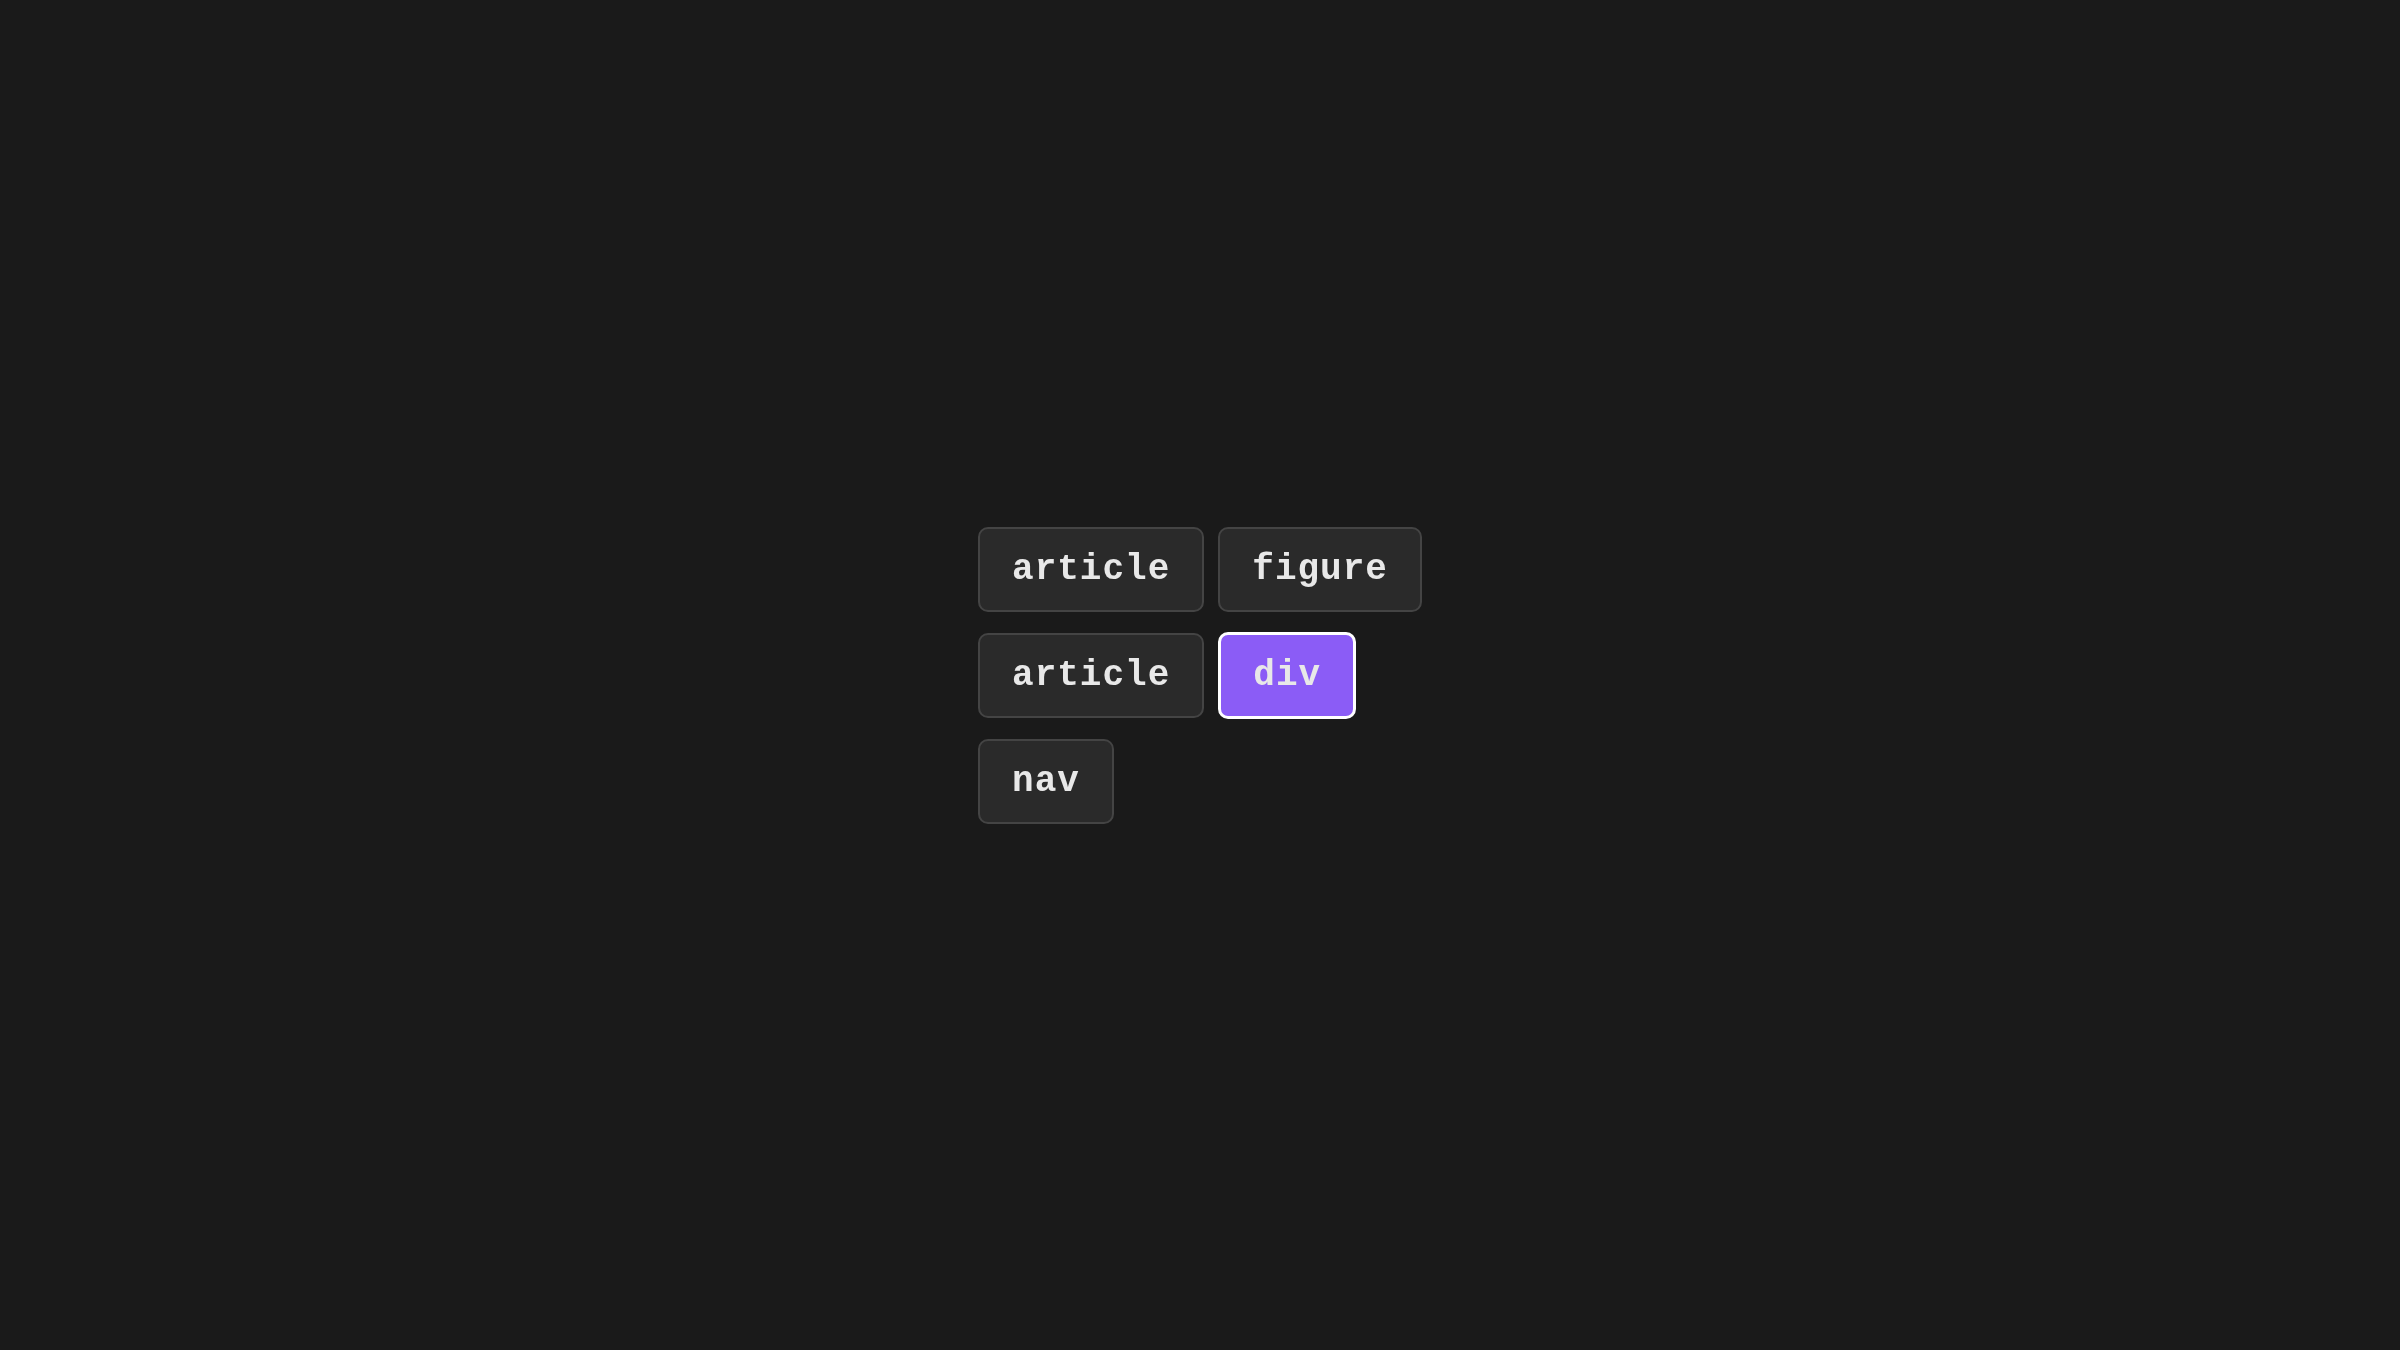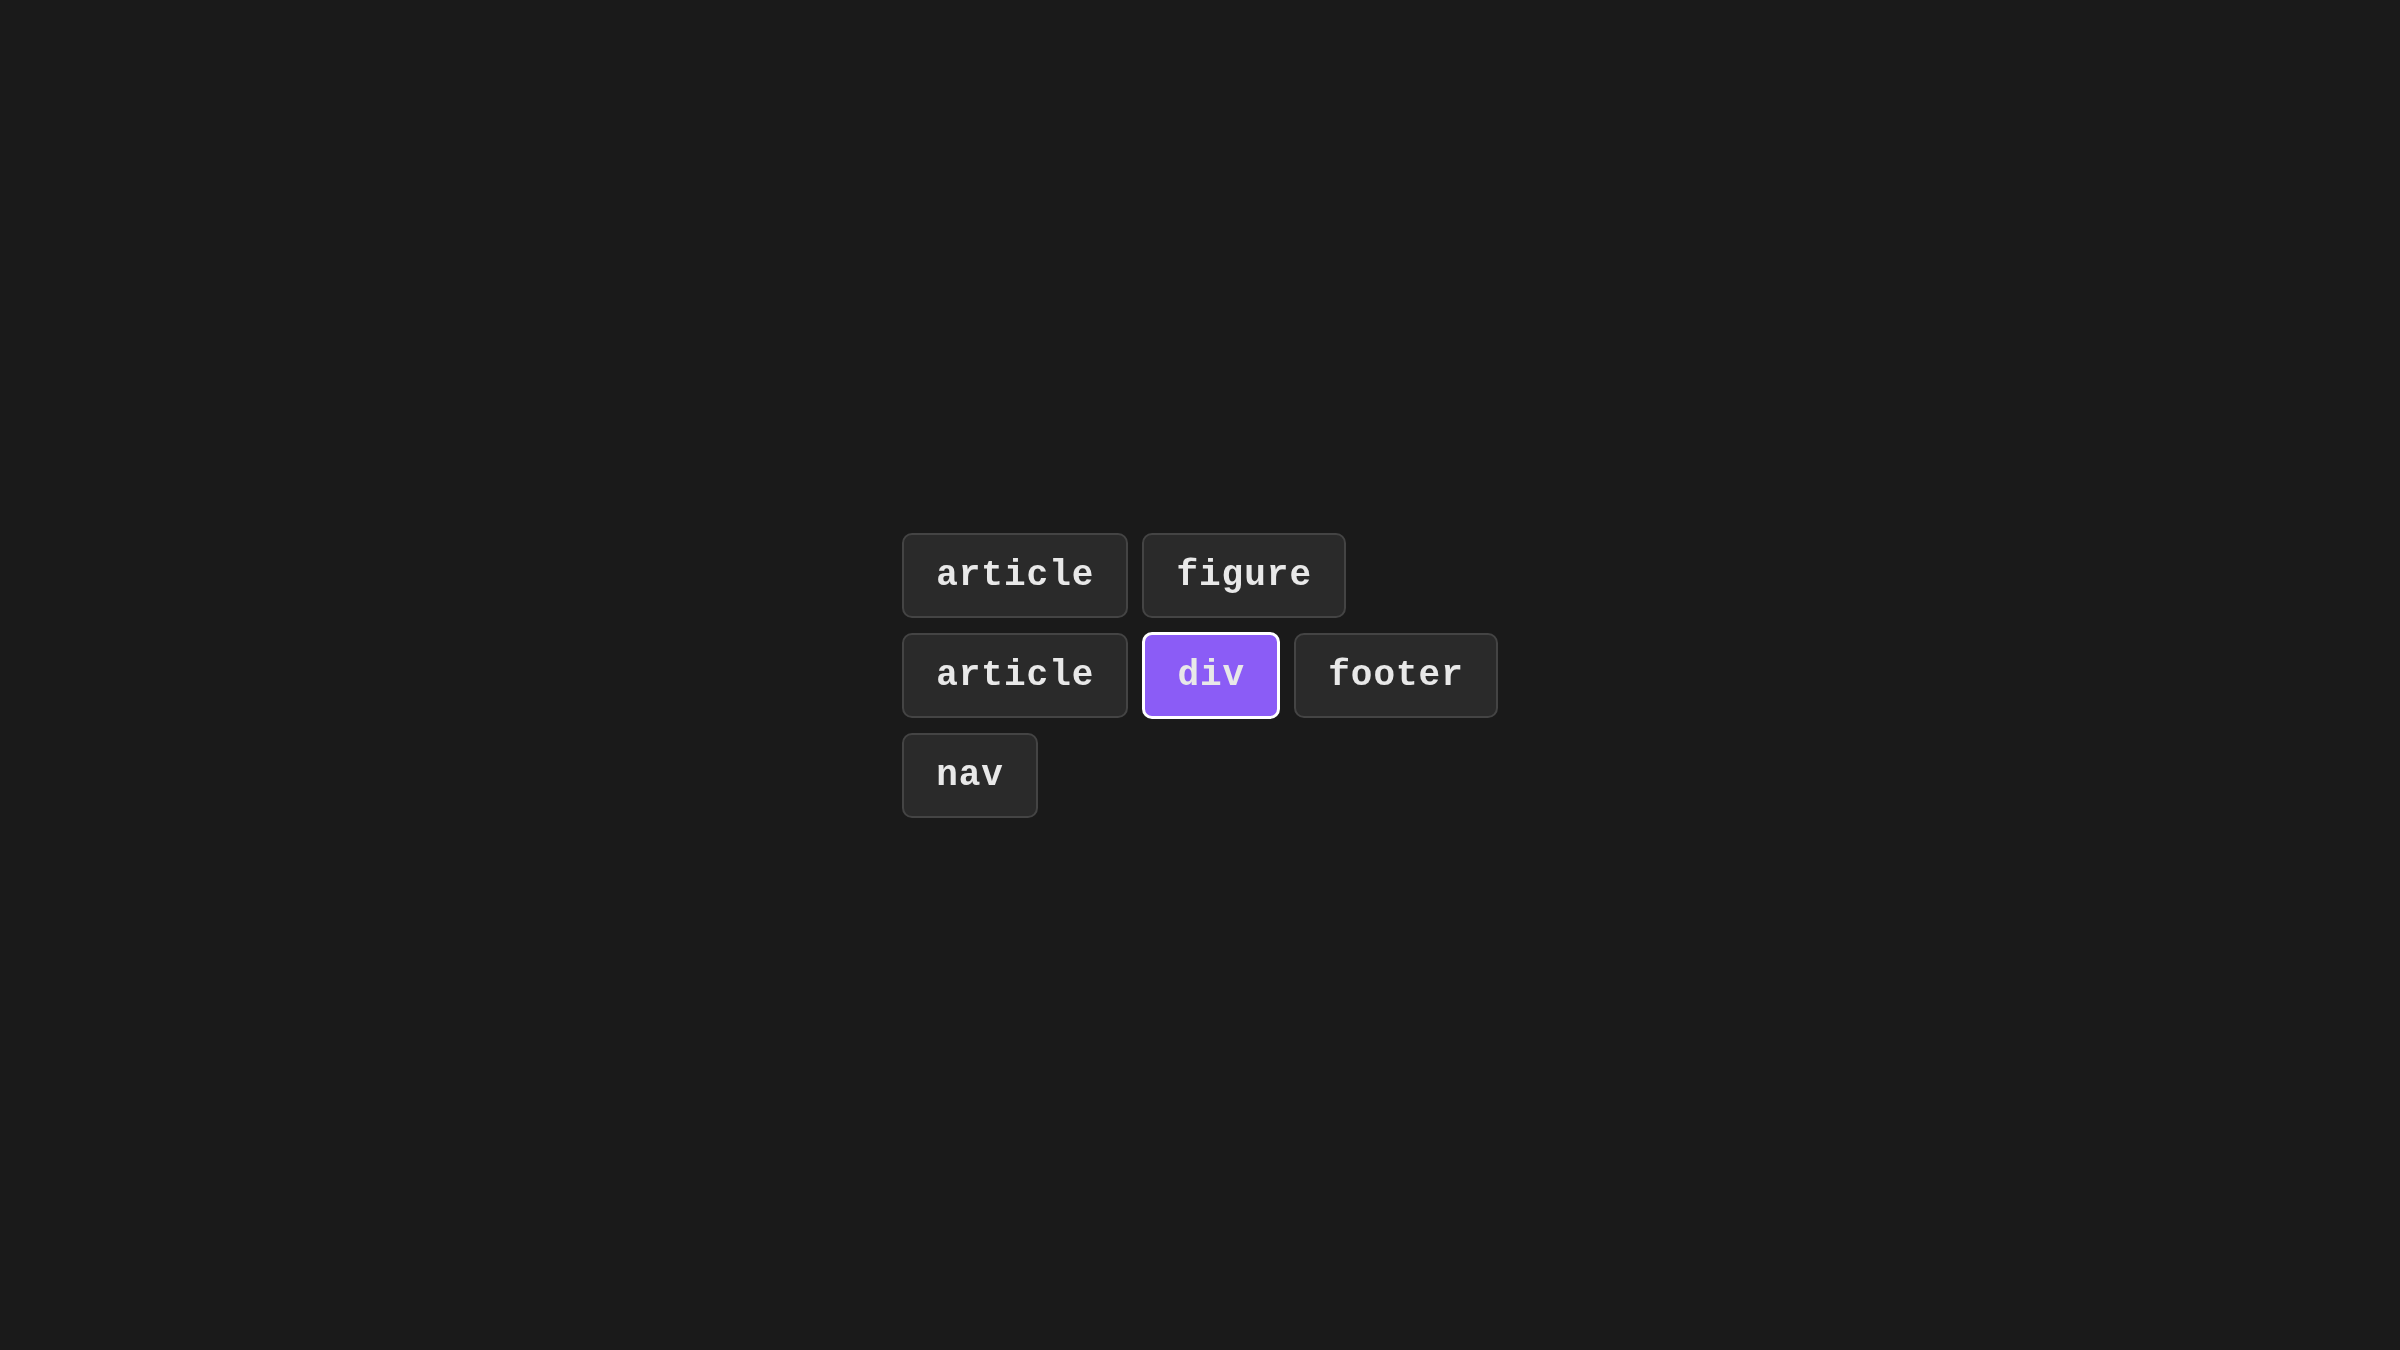--- a/index.html
+++ b/index.html
@@ -14,21 +14,21 @@
       height: 1350px;
       display: flex;
       align-items: center;
       justify-content: center;
       font-family: 'Courier New', Courier, monospace;
     }
 
     .grid-container {
       display: flex;
       flex-direction: column;
-      gap: 14px;
+      gap: 20px;
       align-items: flex-start;
     }
 
     .grid-row {
       display: flex;
       flex-direction: row;
       gap: 14px;
       align-items: center;
     }
 
@@ -55,18 +55,17 @@
 <body>
 
 <div class="grid-container">
 <div class="grid-row">
       <button class="tag-button">article</button>
       <button class="tag-button">figure</button>
     </div>
     <div class="grid-row">
       <button class="tag-button">article</button>
       <button class="tag-button active">div</button>
-      <button class="tag-button">footer</button>
     </div>
     <div class="grid-row">
       <button class="tag-button">nav</button>
     </div>
   </div>
 
 </body></html>

